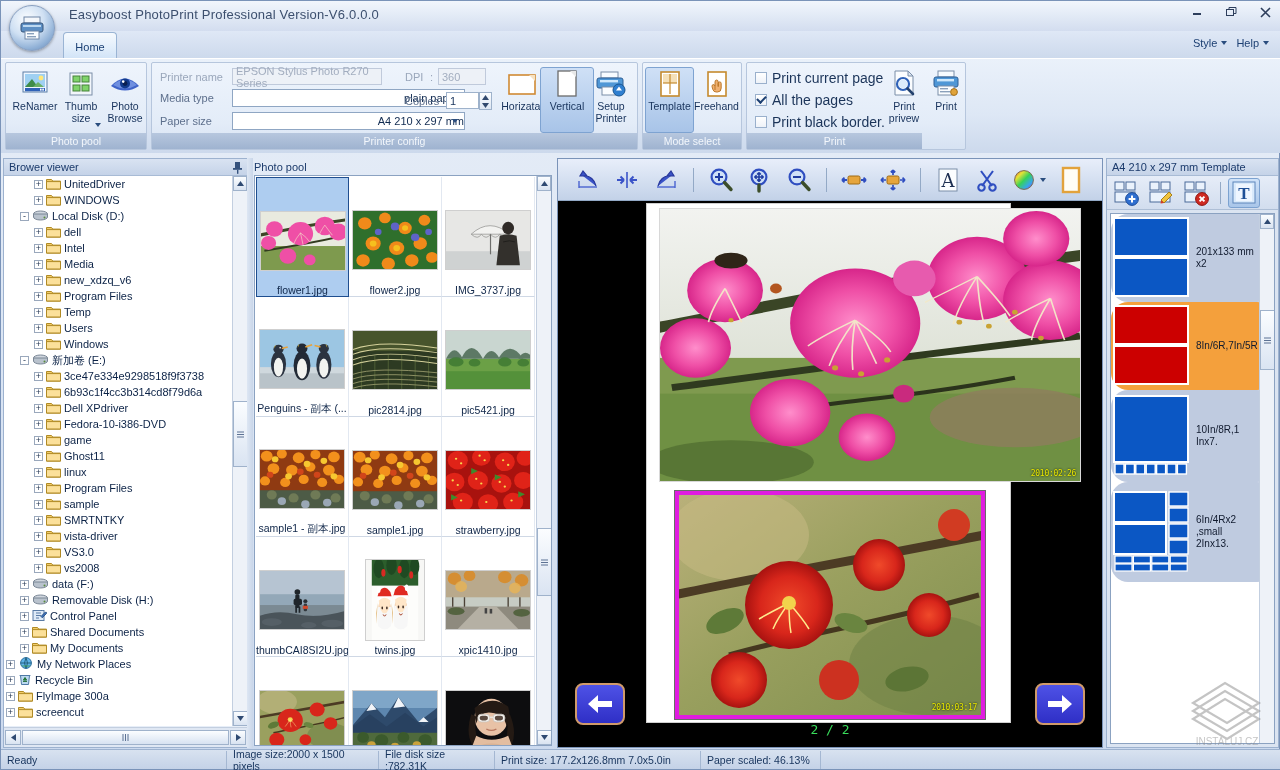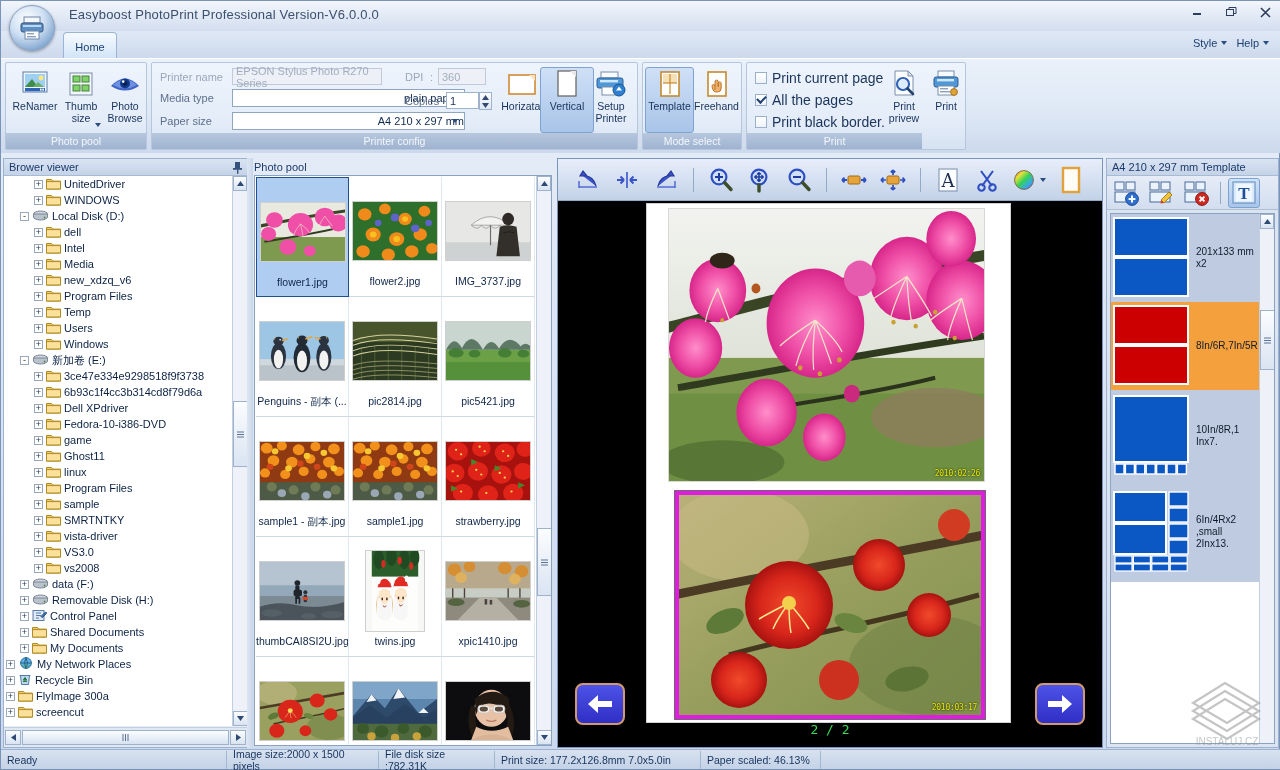--- a/index.html
+++ b/index.html
@@ -106,37 +106,37 @@
   
   .splitv{position:absolute;width:6px;background:linear-gradient(90deg,#dde6f3,#c9d6e9);cursor:col-resize;}
 
   
   #poolPanel{position:absolute;left:251px;top:157px;width:302px;height:590px;}
   #poolBody{position:absolute;left:2px;top:17px;width:298px;bottom:2px;background:#fff;
     border:1px solid #8ba2c1;box-sizing:border-box;overflow:hidden;}
   .thumbgrid{position:absolute;left:1px;top:1px;width:280px;}
   .cell{float:left;width:93px;height:120px;box-sizing:border-box;border-right:1px solid #e2e8f1;
     border-bottom:1px solid #cfd8e5;display:flex;flex-direction:column;align-items:center;
-    justify-content:flex-start;cursor:pointer;padding-top:10px;}
+    justify-content:flex-start;cursor:pointer;padding-top:19px;}
   .cell.sel{background:#aecdf0;border:1px solid #1f4e8f;}
   .cell .thumbwrap{width:86px;height:88px;display:flex;align-items:center;justify-content:center;}
   .cell .cap{font-size:10.5px;color:#0e2548;white-space:nowrap;overflow:hidden;max-width:92px;text-align:center;}
 
   
   #preview{position:absolute;left:556px;top:157px;width:546px;height:590px;
     background:#000;border:1px solid #7a93b8;box-sizing:border-box;}
   .ptoolbar{position:absolute;left:0;top:0;width:100%;height:42px;
     background:linear-gradient(180deg,#e8eefa 0%,#d5e0f1 50%,#c3d2e8 100%);
     border-bottom:1px solid #93a9c6;display:flex;align-items:center;padding-left:14px;gap:7px;box-sizing:border-box;}
   .tbtn{width:30px;height:30px;display:flex;align-items:center;justify-content:center;cursor:pointer;
     border:1px solid transparent;border-radius:3px;}
   .tsep{width:1px;height:24px;background:#93a9c6;margin:0 4px;}
   .canvas{position:absolute;left:0;top:42px;right:0;bottom:0;background:#000;}
   .page{position:absolute;left:88px;top:2px;width:365px;height:520px;background:#fff;border:1px solid #cfcfcf;box-sizing:border-box;}
-  .slot1{position:absolute;left:21px;top:4px;width:317px;height:274px;overflow:hidden;border:1px solid #d8d8d8;box-sizing:border-box;}
+  .slot1{position:absolute;left:12px;top:4px;width:422px;height:274px;overflow:hidden;border:1px solid #d8d8d8;box-sizing:border-box;}
   .slot2{position:absolute;left:28px;top:287px;width:310px;height:228px;overflow:hidden;
     border:4px solid #e01ce0;box-sizing:border-box;outline:1px solid #6a6a6a;}
   .datestamp{position:absolute;right:4px;bottom:3px;font-family:"DejaVu Sans Mono",monospace;
     font-size:8px;color:#e8e800;letter-spacing:-.3px;text-shadow:0 0 2px #000;}
   .navbtn{position:absolute;bottom:22px;width:46px;height:38px;border-radius:8px;
     background:linear-gradient(180deg,#4e52e6 0%,#2f2fc6 100%);border:2px solid #d09a6a;
     display:flex;align-items:center;justify-content:center;cursor:pointer;box-shadow:0 2px 4px rgba(0,0,0,.5);}
   .pagecount{position:absolute;bottom:10px;left:0;width:100%;text-align:center;
     color:#39dd5b;font-size:13px;font-family:"DejaVu Sans Mono",monospace;}
 
@@ -144,21 +144,21 @@
   #tplPanel{position:absolute;left:1105px;top:157px;width:173px;height:590px;
     background:#dbe4f1;border:1px solid #9db2cf;box-sizing:border-box;}
   .tplbar{position:absolute;left:0;top:17px;width:100%;height:34px;
     background:linear-gradient(180deg,#e6edf8,#d2ddee);border-bottom:1px solid #aebfd6;
     display:flex;align-items:center;gap:3px;padding-left:4px;box-sizing:border-box;}
   .tplbtn{width:30px;height:28px;display:flex;align-items:center;justify-content:center;cursor:pointer;
     border:1px solid transparent;border-radius:3px;}
   .tplbtn.sel{background:linear-gradient(180deg,#cfe2f8,#a9c6e9);border:1px solid #7ca2d0;}
   .tpllist{position:absolute;left:3px;top:54px;right:3px;bottom:3px;background:#fff;border:1px solid #8ba2c1;
     box-sizing:border-box;overflow:hidden;}
-  .tplitem{position:relative;display:flex;align-items:center;cursor:pointer;box-sizing:border-box;}
+  .tplitem{position:relative;display:flex;align-items:center;cursor:pointer;box-sizing:border-box;border-radius:17px;}
   .tplname{font-size:10px;color:#101a2e;line-height:12px;padding-left:5px;white-space:pre-line;}
 
   
   .statusbar{position:absolute;left:0;bottom:0;width:1280px;height:20px;
     background:linear-gradient(180deg,#d8e2f0 0%,#c4d2e7 100%);border-top:1px solid #9db2cf;
     display:flex;align-items:center;box-sizing:border-box;font-size:10.5px;color:#16335c;}
   .scell{height:18px;display:flex;align-items:center;padding:0 6px;border-right:1px solid #a4b7d2;box-sizing:border-box;}
 
   .wm{position:absolute;right:4px;bottom:22px;width:96px;height:74px;opacity:.5;pointer-events:none;}
   .clearfix:after{content:"";display:block;clear:both;}

